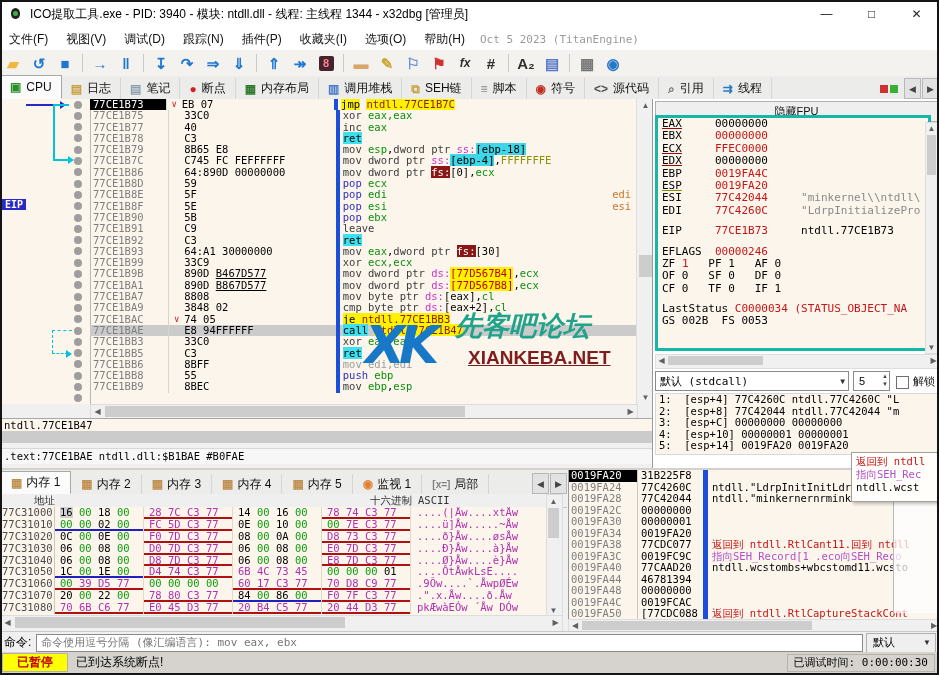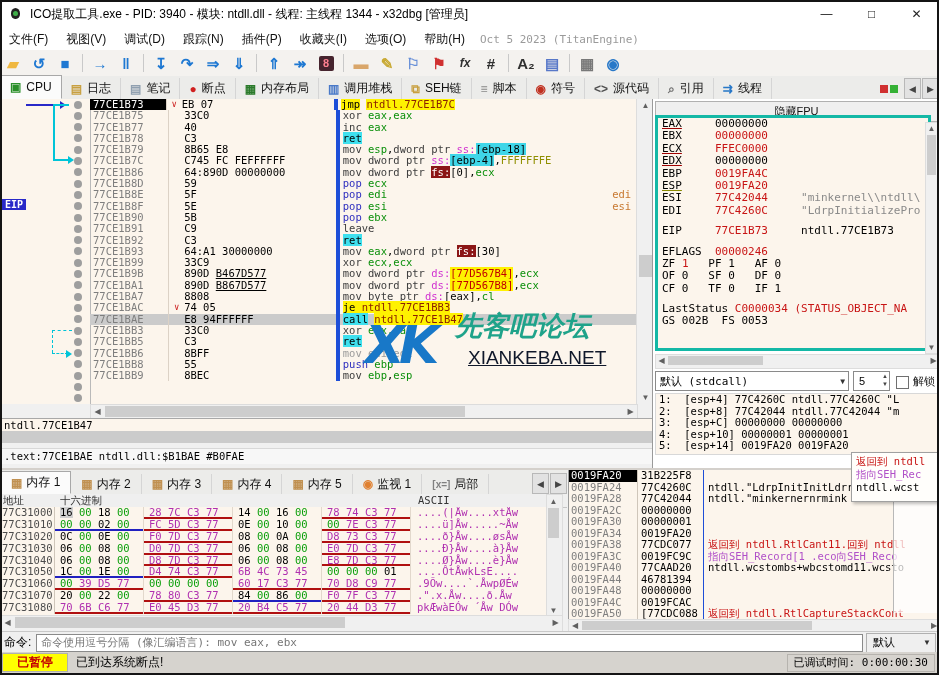--- a/index.html
+++ b/index.html
@@ -89,50 +89,50 @@
   #unlock-box{display:flex;align-items:flex-end;margin-left:6px;font-size:11px;color:#111;}
   #unlock-box .cb{width:11px;height:11px;border:1px solid #707070;background:#fff;margin-right:4px;}
   #args{position:absolute;left:2px;top:294px;width:283px;height:60px;background:#fcf5ec;border:1px solid #d8d8d8;overflow:hidden;}
   .argrow{height:11.5px;line-height:11.5px;font-family:"DejaVu Sans Mono",monospace;font-size:10.5px;white-space:pre;padding-left:3px;color:#000;}
   
   #bottomsplit{position:absolute;left:0;top:468px;width:939px;height:2px;background:#d4d0cb;}
   #memtabs{position:absolute;left:0;top:470px;width:567px;height:24px;background:#ececea;display:flex;align-items:flex-end;border-bottom:1px solid #b4b4b4;}
   .memtab{height:20px;display:flex;align-items:center;padding:0 10px;font-size:12px;border-right:1px solid #d5d5d5;background:#ececea;white-space:nowrap;color:#111;}
   .memtab.active{background:#fbfbfb;border:1px solid #a8a8a8;border-bottom:1px solid #fbfbfb;height:21px;}
   .memtab .tabglyph{margin-right:4px;}
-  #memheader{position:absolute;left:0;top:494px;width:567px;height:13px;background:#efefef;border-bottom:1px solid #c6c6c6;display:flex;font-size:10.5px;color:#333;font-family:"DejaVu Sans Mono",monospace;}
+  #memheader{position:absolute;left:0;top:494px;width:567px;height:13px;background:#efefef;border-bottom:1px solid #c6c6c6;display:flex;font-size:10.5px;color:#333;font-family:"DejaVu Sans Mono",monospace;text-align:right;}
   #memdump{position:absolute;left:0;top:507px;width:546px;height:108px;background:#fcf5ec;overflow:hidden;}
   .mrow{display:flex;height:11.9px;line-height:11.9px;font-family:"DejaVu Sans Mono",monospace;font-size:10.5px;white-space:pre;}
   .maddr{width:52px;color:#4c4c4c;padding-left:2px;border-right:1px solid #cfc6ba;}
   .mgroup{width:83px;padding-left:5px;border-right:1px solid #e2d8cc;}
   .gu-r{box-shadow:inset 0 -2px 0 #b01010;}
   .gu-b{box-shadow:inset 0 -2px 0 #2020c0;}
   .by-z{color:#0a9f0a;} .by-k{color:#000;} .by-p{color:#b030b0;}
   .bysel{background:#cfcfcf;}
   .mascii{padding-left:6px;color:#b030b0;}
   #mem-vscroll{position:absolute;left:546px;top:494px;width:15px;height:121px;background:#f0f0f0;border:1px solid #ddd;}
   #mem-hscroll{position:absolute;left:0;top:615px;width:561px;height:15px;background:#f0f0f0;border:1px solid #ddd;}
   
   #stack{position:absolute;left:568px;top:470px;width:371px;height:149px;background:#fcf5ec;overflow:hidden;border-left:1px solid #9a9a9a;}
   .srow{display:flex;height:11.5px;line-height:11.5px;font-family:"DejaVu Sans Mono",monospace;font-size:10.5px;white-space:pre;}
   .saddr{width:66px;color:#7e7e7e;padding-left:2px;border-right:1px solid #cfc6ba;}
   .saddr-sel{background:#000;color:#fff;}
-  .sval{width:62px;padding-left:3px;color:#000;border-right:1px solid #1d4ed8;}
+  .sval{width:62px;padding-left:3px;color:#000;border-right:5px solid #1d4ed8;}
   .scm{padding-left:4px;}
   .scm-r{color:#c81414;} .scm-p{color:#b050c8;} .scm-k{color:#000;}
   #stack-hscroll{position:absolute;left:568px;top:619px;width:371px;height:13px;background:#f0f0f0;border:1px solid #ddd;}
   
   #tooltip1{position:absolute;left:851px;top:452px;width:88px;height:46px;background:#fffefb;border:1px solid #a0a0a0;box-shadow:2px 2px 3px rgba(0,0,0,.25);z-index:20;overflow:hidden;padding:2px 0 0 4px;}
   #tooltip1 div{font-family:"DejaVu Sans Mono",monospace;font-size:10.5px;line-height:13px;white-space:pre;}
   #tooltip2{position:absolute;left:893px;top:500px;width:46px;height:112px;background:rgba(255,255,255,.72);border-left:1px solid #b8b8b8;border-top:1px solid #b8b8b8;z-index:19;}
   
   #watermark{position:absolute;left:360px;top:305px;z-index:30;pointer-events:none;}
   #wm-logo{position:absolute;left:5px;top:10px;font-size:52px;font-weight:bold;font-style:italic;color:#1878c8;font-family:"DejaVu Sans",sans-serif;letter-spacing:-6px;}
   #wm-line1{position:absolute;left:95px;top:3px;font-size:27px;font-weight:bold;font-style:italic;color:#1fa38a;white-space:nowrap;}
-  #wm-line2{position:absolute;left:108px;top:42px;font-size:19px;font-weight:normal;color:#0f172a;text-decoration:underline;white-space:nowrap;text-align:right;}
+  #wm-line2{position:absolute;left:108px;top:42px;font-size:19px;font-weight:bold;color:#7f1d1d;text-decoration:underline;white-space:nowrap;text-align:right;}
   
   #cmdbar{position:absolute;left:0;top:631px;width:939px;height:21px;background:#f0f0f0;display:flex;align-items:center;border-top:1px solid #c8c8c8;}
   #cmd-label{font-size:12px;padding:0 5px 0 4px;color:#000;}
   #cmd-input{flex:1;height:16px;border:1px solid #8a8a8a;background:#fff;font-size:11px;font-family:"DejaVu Sans Mono",monospace;padding:0 4px;color:#333;}
   #cmd-profile{width:62px;height:18px;border:1px solid #b0b0b0;background:#efefef;margin:0 3px;font-size:11px;display:flex;align-items:center;padding-left:6px;color:#000;}
   #cmd-profile .arr{margin-left:auto;font-size:8px;padding-right:4px;color:#333;}
   #statusbar{position:absolute;left:0;top:652px;width:939px;height:21px;background:#d6d3ce;display:flex;align-items:center;}
   #status-state{background:#ffff00;color:#c40000;font-weight:bold;font-size:12px;height:17px;display:flex;align-items:center;padding:0 14px;border:1px solid #b0b0b0;margin-left:2px;}
   #status-msg{font-size:12px;color:#000;padding-left:8px;flex:1;}
   #status-time{font-size:11px;color:#000;border:1px solid #b6b3ae;height:16px;display:flex;align-items:center;padding:0 6px;margin-right:4px;background:#d6d3ce;font-family:"DejaVu Sans Mono",monospace;}
@@ -347,20 +347,21 @@
         <div class="drow"><span class="daddr">77CE1B8E</span><span class="dmark"></span><span class="dbytes"><span>5F</span></span><span class="dins"><span class="tk-pp">pop </span><span class="tk-rg">edi</span></span><span class="dcm">edi</span></div>
         <div class="drow"><span class="daddr">77CE1B8F</span><span class="dmark"></span><span class="dbytes"><span>5E</span></span><span class="dins"><span class="tk-pp">pop </span><span class="tk-rg">esi</span></span><span class="dcm">esi</span></div>
         <div class="drow"><span class="daddr">77CE1B90</span><span class="dmark"></span><span class="dbytes"><span>5B</span></span><span class="dins"><span class="tk-pp">pop </span><span class="tk-rg">ebx</span></span><span class="dcm"></span></div>
         <div class="drow"><span class="daddr">77CE1B91</span><span class="dmark"></span><span class="dbytes"><span>C9</span></span><span class="dins"><span class="tk-mn">leave</span></span><span class="dcm"></span></div>
         <div class="drow"><span class="daddr">77CE1B92</span><span class="dmark"></span><span class="dbytes"><span>C3</span></span><span class="dins"><span class="tk-cb">ret</span></span><span class="dcm"></span></div>
         <div class="drow"><span class="daddr">77CE1B93</span><span class="dmark"></span><span class="dbytes"><span>64:A1 30000000</span></span><span class="dins"><span class="tk-mn">mov </span><span class="tk-rg">eax</span><span class="tk-k">,</span><span class="tk-mn">dword ptr </span><span class="tk-fs">fs:</span><span class="tk-k">[30]</span></span><span class="dcm"></span></div>
         <div class="drow"><span class="daddr">77CE1B99</span><span class="dmark"></span><span class="dbytes"><span>33C9</span></span><span class="dins"><span class="tk-mn">xor </span><span class="tk-rg">ecx,ecx</span></span><span class="dcm"></span></div>
         <div class="drow"><span class="daddr">77CE1B9B</span><span class="dmark"></span><span class="dbytes"><span>890D </span><span class="tk-u">B467D577</span></span><span class="dins"><span class="tk-mn">mov </span><span class="tk-mn">dword ptr </span><span class="tk-sg">ds:</span><span class="tk-ym">[77D567B4]</span><span class="tk-k">,</span><span class="tk-rg">ecx</span></span><span class="dcm"></span></div>
         <div class="drow"><span class="daddr">77CE1BA1</span><span class="dmark"></span><span class="dbytes"><span>890D </span><span class="tk-u">B867D577</span></span><span class="dins"><span class="tk-mn">mov </span><span class="tk-mn">dword ptr </span><span class="tk-sg">ds:</span><span class="tk-ym">[77D567B8]</span><span class="tk-k">,</span><span class="tk-rg">ecx</span></span><span class="dcm"></span></div>
         <div class="drow"><span class="daddr">77CE1BA7</span><span class="dmark"></span><span class="dbytes"><span>8808</span></span><span class="dins"><span class="tk-mn">mov </span><span class="tk-mn">byte ptr </span><span class="tk-sg">ds:</span><span class="tk-k">[eax]</span><span class="tk-k">,</span><span class="tk-rg">cl</span></span><span class="dcm"></span></div>
+        <div class="drow"><span class="daddr">77CE1BA9</span><span class="dmark"></span><span class="dbytes"><span>3848 02</span></span><span class="dins"><span class="tk-mn">cmp </span><span class="tk-mn">byte ptr </span><span class="tk-sg">ds:</span><span class="tk-k">[eax+2]</span><span class="tk-k">,</span><span class="tk-rg">cl</span></span><span class="dcm"></span></div>
         <div class="drow"><span class="daddr">77CE1BAC</span><span class="dmark">∨</span><span class="dbytes"><span>74 05</span></span><span class="dins"><span class="tk-yb">je </span><span class="tk-ya">ntdll.77CE1BB3</span></span><span class="dcm"></span></div>
         <div class="drow dsel"><span class="daddr">77CE1BAE</span><span class="dmark"></span><span class="dbytes"><span>E8 94FFFFFF</span></span><span class="dins"><span class="tk-cb">call</span><span class="tk-k"> </span><span class="tk-ya">ntdll.77CE1B47</span></span><span class="dcm"></span></div>
         <div class="drow"><span class="daddr">77CE1BB3</span><span class="dmark"></span><span class="dbytes"><span>33C0</span></span><span class="dins"><span class="tk-mn">xor </span><span class="tk-rg">eax,eax</span></span><span class="dcm"></span></div>
         <div class="drow"><span class="daddr">77CE1BB5</span><span class="dmark"></span><span class="dbytes"><span>C3</span></span><span class="dins"><span class="tk-cb">ret</span></span><span class="dcm"></span></div>
         <div class="drow"><span class="daddr">77CE1BB6</span><span class="dmark"></span><span class="dbytes"><span>8BFF</span></span><span class="dins"><span class="tk-gr">mov edi,edi</span></span><span class="dcm"></span></div>
         <div class="drow"><span class="daddr">77CE1BB8</span><span class="dmark"></span><span class="dbytes"><span>55</span></span><span class="dins"><span class="tk-pp">push </span><span class="tk-rg">ebp</span></span><span class="dcm"></span></div>
         <div class="drow"><span class="daddr">77CE1BB9</span><span class="dmark"></span><span class="dbytes"><span>8BEC</span></span><span class="dins"><span class="tk-mn">mov </span><span class="tk-rg">ebp</span><span class="tk-k">,</span><span class="tk-rg">esp</span></span><span class="dcm"></span></div>
       </div>
 
     <div id="eip-badge">EIP</div>

